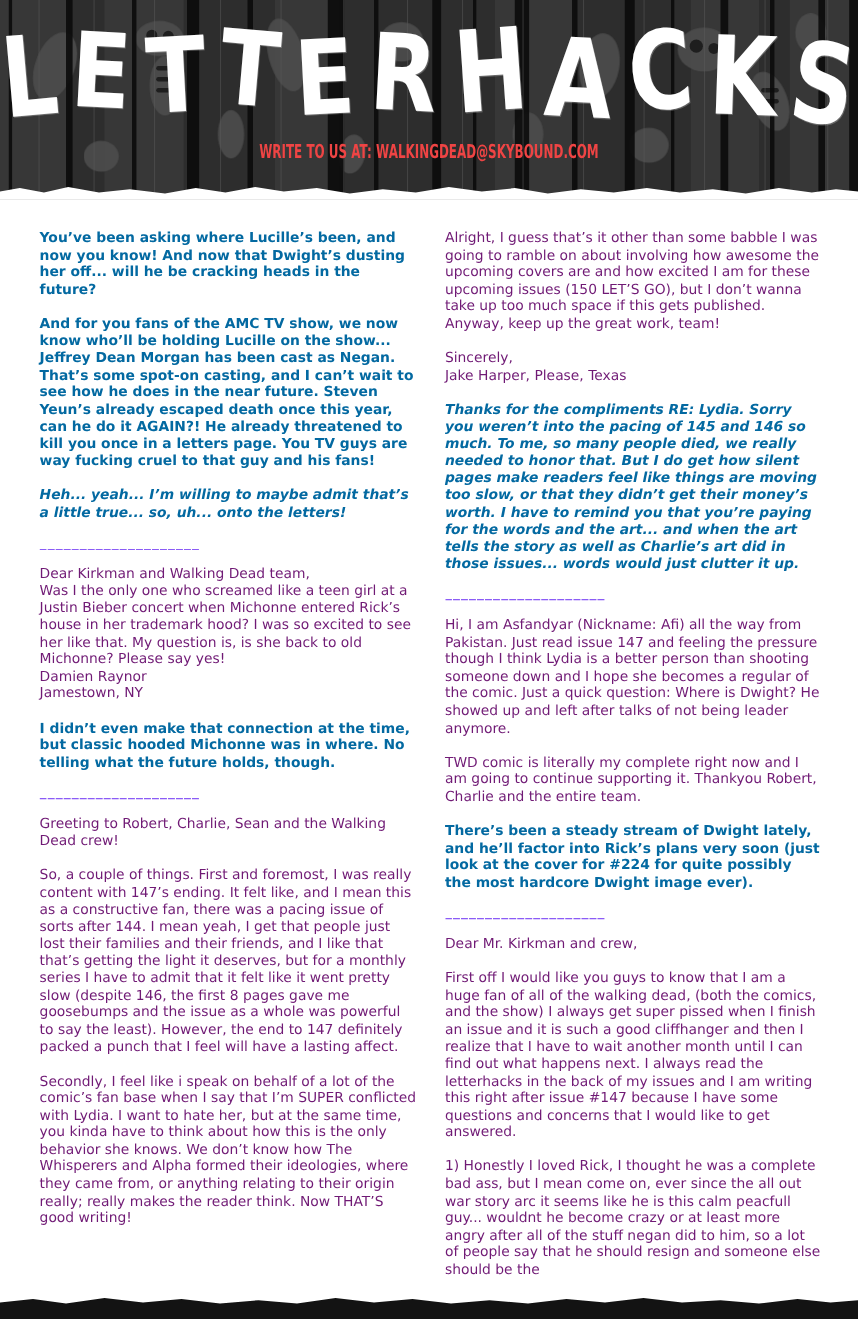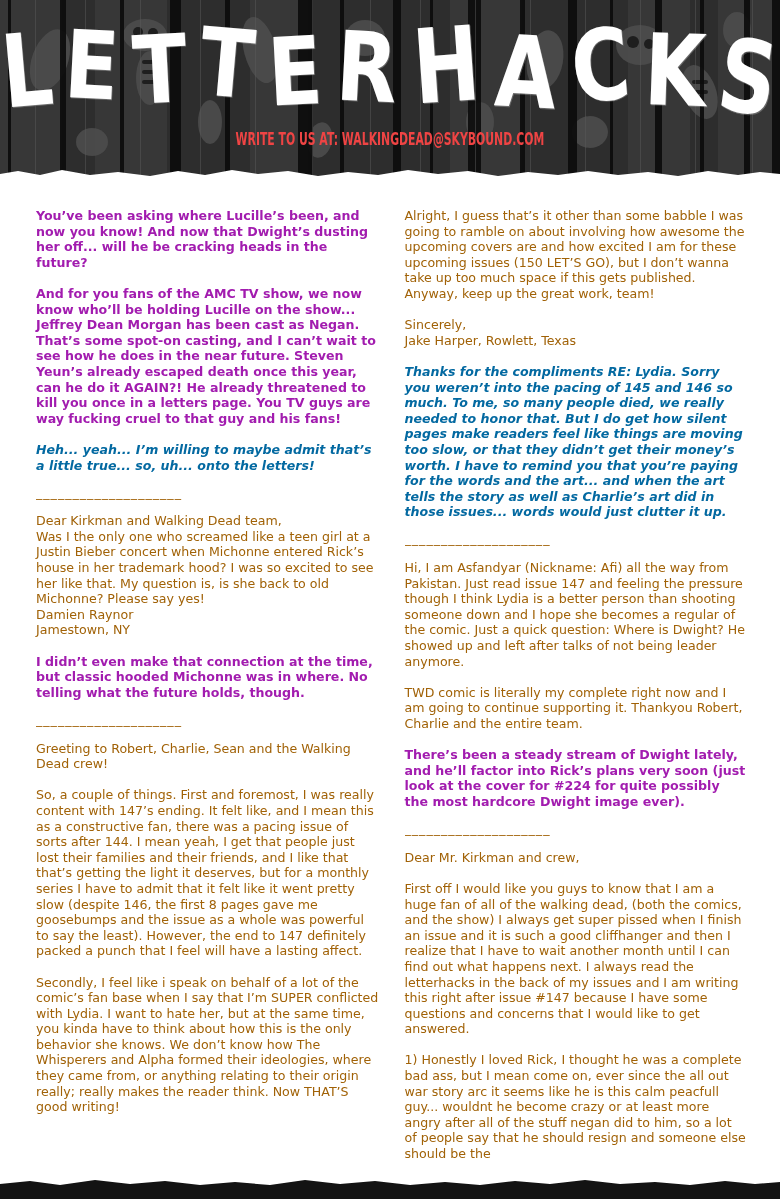--- a/index.html
+++ b/index.html
@@ -57,31 +57,32 @@
     display: grid;
     grid-template-columns: 1fr 1fr;
     column-gap: 26px;
     padding: 27px 33px 0 36px;
   }
   .para {
     font-size: 12.6px;
     line-height: 15.6px;
     margin-bottom: 15.6px;
     white-space: pre-line;
-    color: #a16207;
-  }
-  .para.bold { font-weight: bold; color: #a21caf; }
+    color: #701a75;
+  }
+  .para.bold { font-weight: bold; color: #0369a1; }
   .para.bold-italic { font-weight: bold; font-style: italic; color: #0369a1; }
   .para.divider {
-    color: #a16207;
+    color: #8b5cf6;
     letter-spacing: 1px;
     margin-top: -4px;
     margin-bottom: 13px;
     overflow: hidden;
     white-space: nowrap;
+    font-weight: bold;
   }
   
   .footer-bar {
     position: absolute;
     bottom: 0; left: 0;
     width: 780px; height: 24px;
   }
 </style>
 </head>
 <body>
@@ -202,21 +203,21 @@
 Jamestown, NY</p>
         <p class="para bold">I didn’t even make that connection at the time, but classic hooded Michonne was in where. No telling what the future holds, though.</p>
         <p class="para divider">____________________</p>
         <p class="para regular">Greeting to Robert, Charlie, Sean and the Walking Dead crew!</p>
         <p class="para regular">So, a couple of things. First and foremost, I was really content with 147’s ending. It felt like, and I mean this as a constructive fan, there was a pacing issue of sorts after 144. I mean yeah, I get that people just lost their families and their friends, and I like that that’s getting the light it deserves, but for a monthly series I have to admit that it felt like it went pretty slow (despite 146, the first 8 pages gave me goosebumps and the issue as a whole was powerful to say the least). However, the end to 147 definitely packed a punch that I feel will have a lasting affect.</p>
         <p class="para regular">Secondly, I feel like i speak on behalf of a lot of the comic’s fan base when I say that I’m SUPER conflicted with Lydia. I want to hate her, but at the same time, you kinda have to think about how this is the only behavior she knows. We don’t know how The Whisperers and Alpha formed their ideologies, where they came from, or anything relating to their origin really; really makes the reader think. Now THAT’S good writing!</p>
       </div>
     <div class="col">
         <p class="para regular">Alright, I guess that’s it other than some babble I was going to ramble on about involving how awesome the upcoming covers are and how excited I am for these upcoming issues (150 LET’S GO), but I don’t wanna take up too much space if this gets published. Anyway, keep up the great work, team!</p>
         <p class="para regular">Sincerely,
-Jake Harper, Rowlett, Texas</p>
+Jake Harper, Please, Texas</p>
         <p class="para bold-italic">Thanks for the compliments RE: Lydia. Sorry you weren’t into the pacing of 145 and 146 so much.  To me, so many people died, we really needed to honor that.  But I do get how silent pages make readers feel like things are moving too slow, or that they didn’t get their money’s worth.  I have to remind you that you’re paying for the words and the art... and when the art tells the story as well as Charlie’s art did in those issues... words would just clutter it up.</p>
         <p class="para divider">____________________</p>
         <p class="para regular">Hi, I am Asfandyar (Nickname: Afi) all the way from Pakistan. Just read issue 147 and feeling the pressure though I think Lydia is a better person than shooting someone down and I hope she becomes a regular of the comic. Just a quick question: Where is Dwight? He showed up and left after talks of not being leader anymore.</p>
         <p class="para regular">TWD comic is literally my complete right now and I am going to continue supporting it. Thankyou Robert, Charlie and the entire team.</p>
         <p class="para bold">There’s been a steady stream of Dwight lately, and he’ll factor into Rick’s plans very soon (just look at the cover for #224 for quite possibly the most hardcore Dwight image ever).</p>
         <p class="para divider">____________________</p>
         <p class="para regular">Dear Mr. Kirkman and crew,</p>
         <p class="para regular">First off I would like you guys to know that I am a huge fan of all of the walking dead, (both the comics, and the show) I always get super pissed when I finish an issue and it is such a good cliffhanger and then I realize that I have to wait another month until I can find out what happens next. I always read the letterhacks in the back of my issues and I am writing this right after issue #147 because I have some questions and concerns that I would like to get answered.</p>
         <p class="para regular">1) Honestly I loved Rick, I thought he was a complete bad ass, but I mean come on, ever since the all out war story arc it seems like he is this calm peacfull guy... wouldnt he become crazy or at least more angry after all of the stuff negan did to him, so a lot of people say that he should resign and someone else should be the</p>
       </div>

